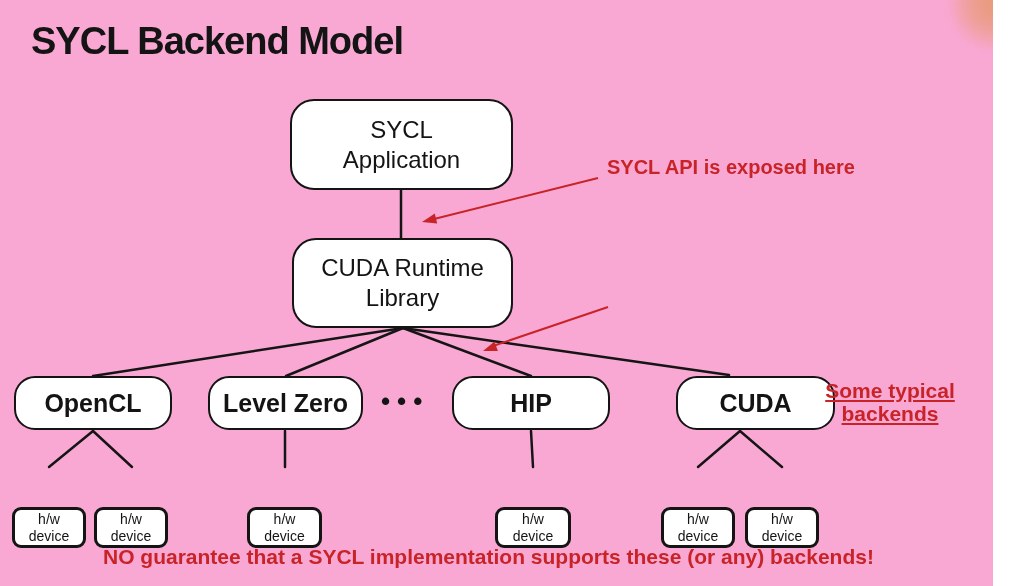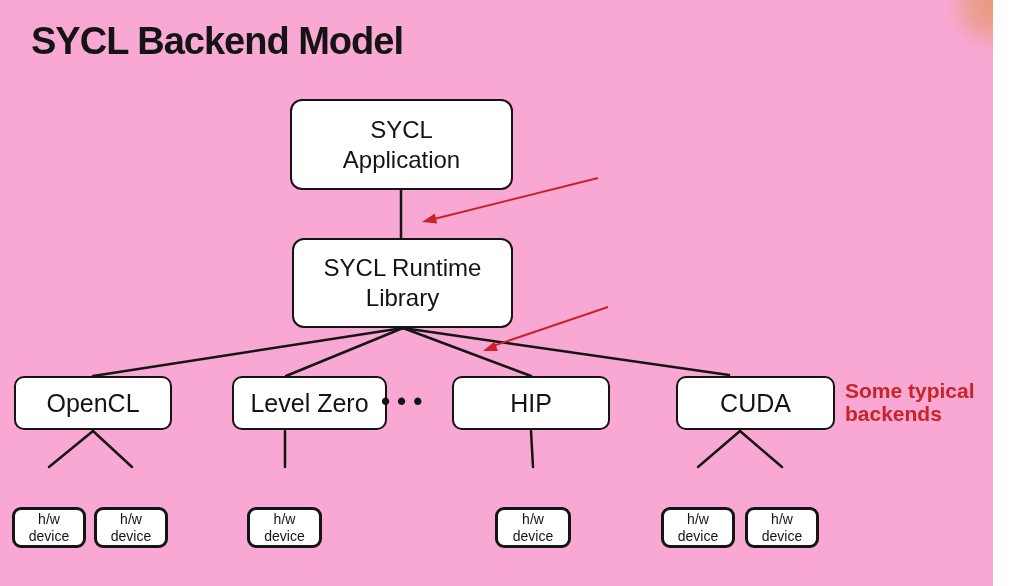--- a/index.html
+++ b/index.html
@@ -15,37 +15,37 @@
   .title{
     position:absolute;left:31px;top:20px;font-size:38px;font-weight:bold;
     color:#141414;letter-spacing:-1px;white-space:nowrap;
   }
   svg.connectors{position:absolute;left:0;top:0;width:1024px;height:586px;}
   .ln{stroke:var(--line-black,#151515);stroke-width:2.5;fill:none;stroke-linecap:round;}
   .red-ln{stroke:var(--annotation-red,#c82428);stroke-width:2;fill:none;}
   .arrowhead{fill:var(--annotation-red,#c82428);stroke:none;}
   .box{
     position:absolute;box-sizing:border-box;background:#fff;border:2.5px solid #141414;
-    border-radius:12px;display:flex;align-items:center;justify-content:center;
+    border-radius:24px;display:flex;align-items:center;justify-content:center;
     text-align:center;color:#141414;white-space:pre-line;
   }
   .box.big{font-size:24px;line-height:30px;}
-  .box.backend{font-size:25px;border-radius:10px;}
+  .box.backend{font-size:25px;border-radius:21px;font-weight:bold;}
   .box.hw{font-size:14px;line-height:17px;border-radius:9px;border-width:3px;margin-top:40px;}
   .ellipsis{
     position:absolute;left:381px;top:388px;font-size:26px;font-weight:bold;
     color:#141414;letter-spacing:7px;line-height:26px;
   }
   .note{
     position:absolute;color:var(--annotation-red,#c82428);font-weight:bold;
     white-space:pre-line;
   }
   .note.api{left:607px;top:156px;font-size:20px;}
   .note.translate{left:610px;top:236px;font-size:20px;line-height:25px;}
-  .note.typical{left:845px;top:379px;width:164px;font-size:21px;line-height:23px;}
+  .note.typical{left:808px;top:379px;width:164px;font-size:21px;line-height:23px;text-align:center;text-decoration:underline;}
   .note.guarantee{left:103px;top:545px;font-size:21px;white-space:nowrap;}
 </style>
 </head>
 <body>
 
 <div id="slide">
 
   <div class="blob"></div>
 
   <div class="title">SYCL Backend Model</div>
@@ -70,45 +70,47 @@
     </g>
     <g>
       <line class="red-ln" x1="608" y1="307" x2="490" y2="347"></line>
       <polygon class="arrowhead" points="483,351 494.5,341.6 497.9,351.1"></polygon>
     </g>
   </svg>
 
   <div class="box big" style="left:290px;top:99px;width:223px;height:91px;">SYCL
 Application</div>
 
-  <div class="box big" style="left:292px;top:238px;width:221px;height:90px;">SYCL Runtime
+  <div class="box big" style="left:292px;top:238px;width:221px;height:90px;">CUDA Runtime
 Library</div>
 
   <div class="box backend" style="left:14px;top:376px;width:158px;height:54px;">OpenCL</div>
 
-  <div class="box backend" style="left:208px;top:376px;width:155px;height:54px;margin-left:24px;">Level Zero</div>
+  <div class="box backend" style="left:208px;top:376px;width:155px;height:54px;">Level Zero</div>
 
   <div class="ellipsis">•••</div>
 
   <div class="box backend" style="left:452px;top:376px;width:158px;height:54px;text-align:right;">HIP</div>
 
   <div class="box backend" style="left:676px;top:376px;width:159px;height:54px;">CUDA</div>
 
   <div class="box hw" style="left:12px;top:467px;width:74px;height:41px;">h/w
 device</div>
   <div class="box hw" style="left:94px;top:467px;width:74px;height:41px;">h/w
 device</div>
   <div class="box hw" style="left:247px;top:467px;width:75px;height:41px;">h/w
 device</div>
   <div class="box hw" style="left:495px;top:467px;width:76px;height:41px;">h/w
 device</div>
   <div class="box hw" style="left:661px;top:467px;width:74px;height:41px;">h/w
 device</div>
   <div class="box hw" style="left:745px;top:467px;width:74px;height:41px;">h/w
 device</div>
 
+  <div class="note api">SYCL API is exposed here</div>
 
 
   <div class="note typical">Some typical
 backends</div>
 
+  <div class="note guarantee">NO guarantee that a SYCL implementation supports these (or any) backends!</div>
 
 </div>
 
 </body></html>

